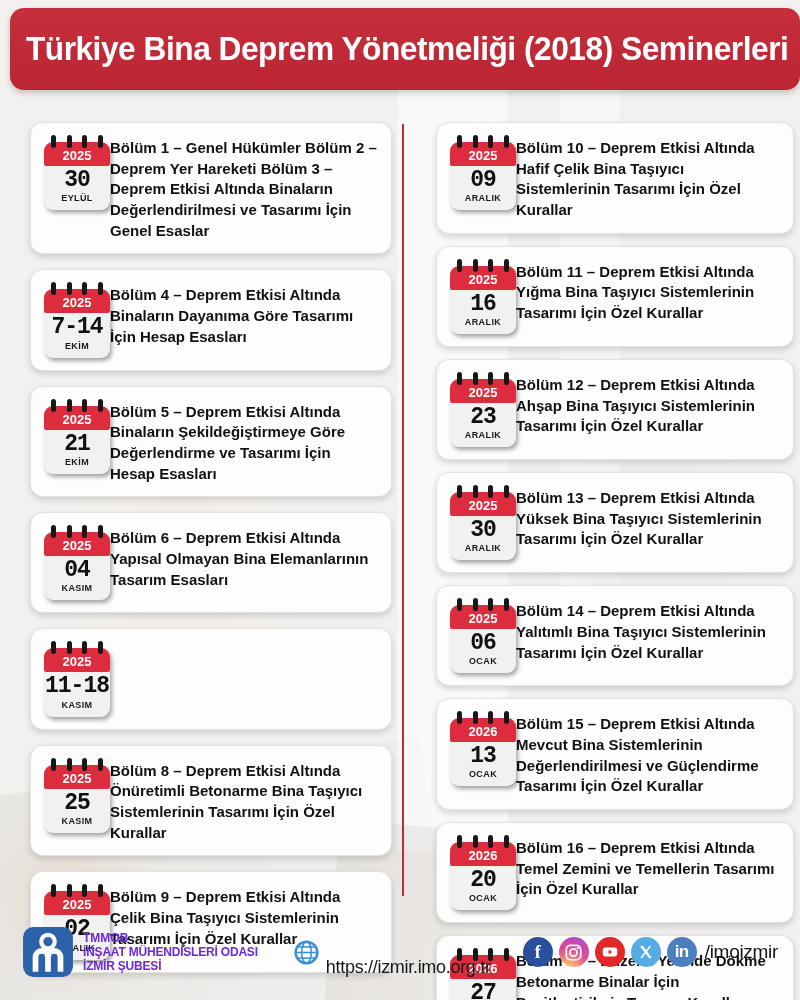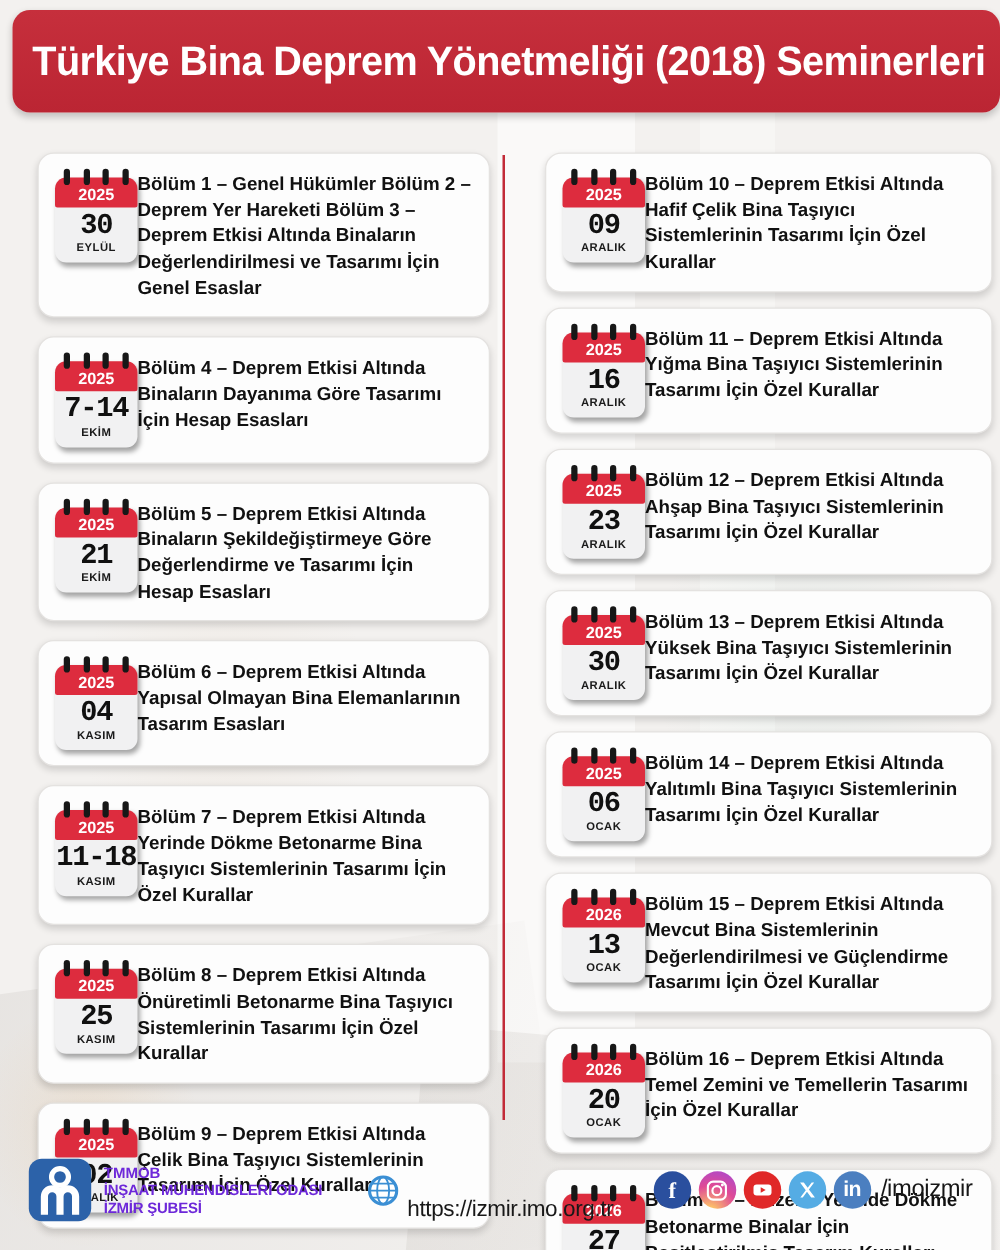--- a/index.html
+++ b/index.html
@@ -162,21 +162,20 @@
       <div class="rings">
             <i></i>
             <i></i>
             <i></i>
             <i></i>
           </div>
       <div class="cal-year">2025</div>
       <div class="cal-day">11-18</div>
       <div class="cal-month">KASIM</div>
     </div>
-    <div class="card-text">Bölüm 7 – Deprem Etkisi Altında Yerinde Dökme Betonarme Bina Taşıyıcı Sistemlerinin Tasarımı İçin Özel Kurallar</div>
   </div>
 
   <div class="card">
     <div class="cal">
       <div class="rings">
             <i></i>
             <i></i>
             <i></i>
             <i></i>
           </div>

